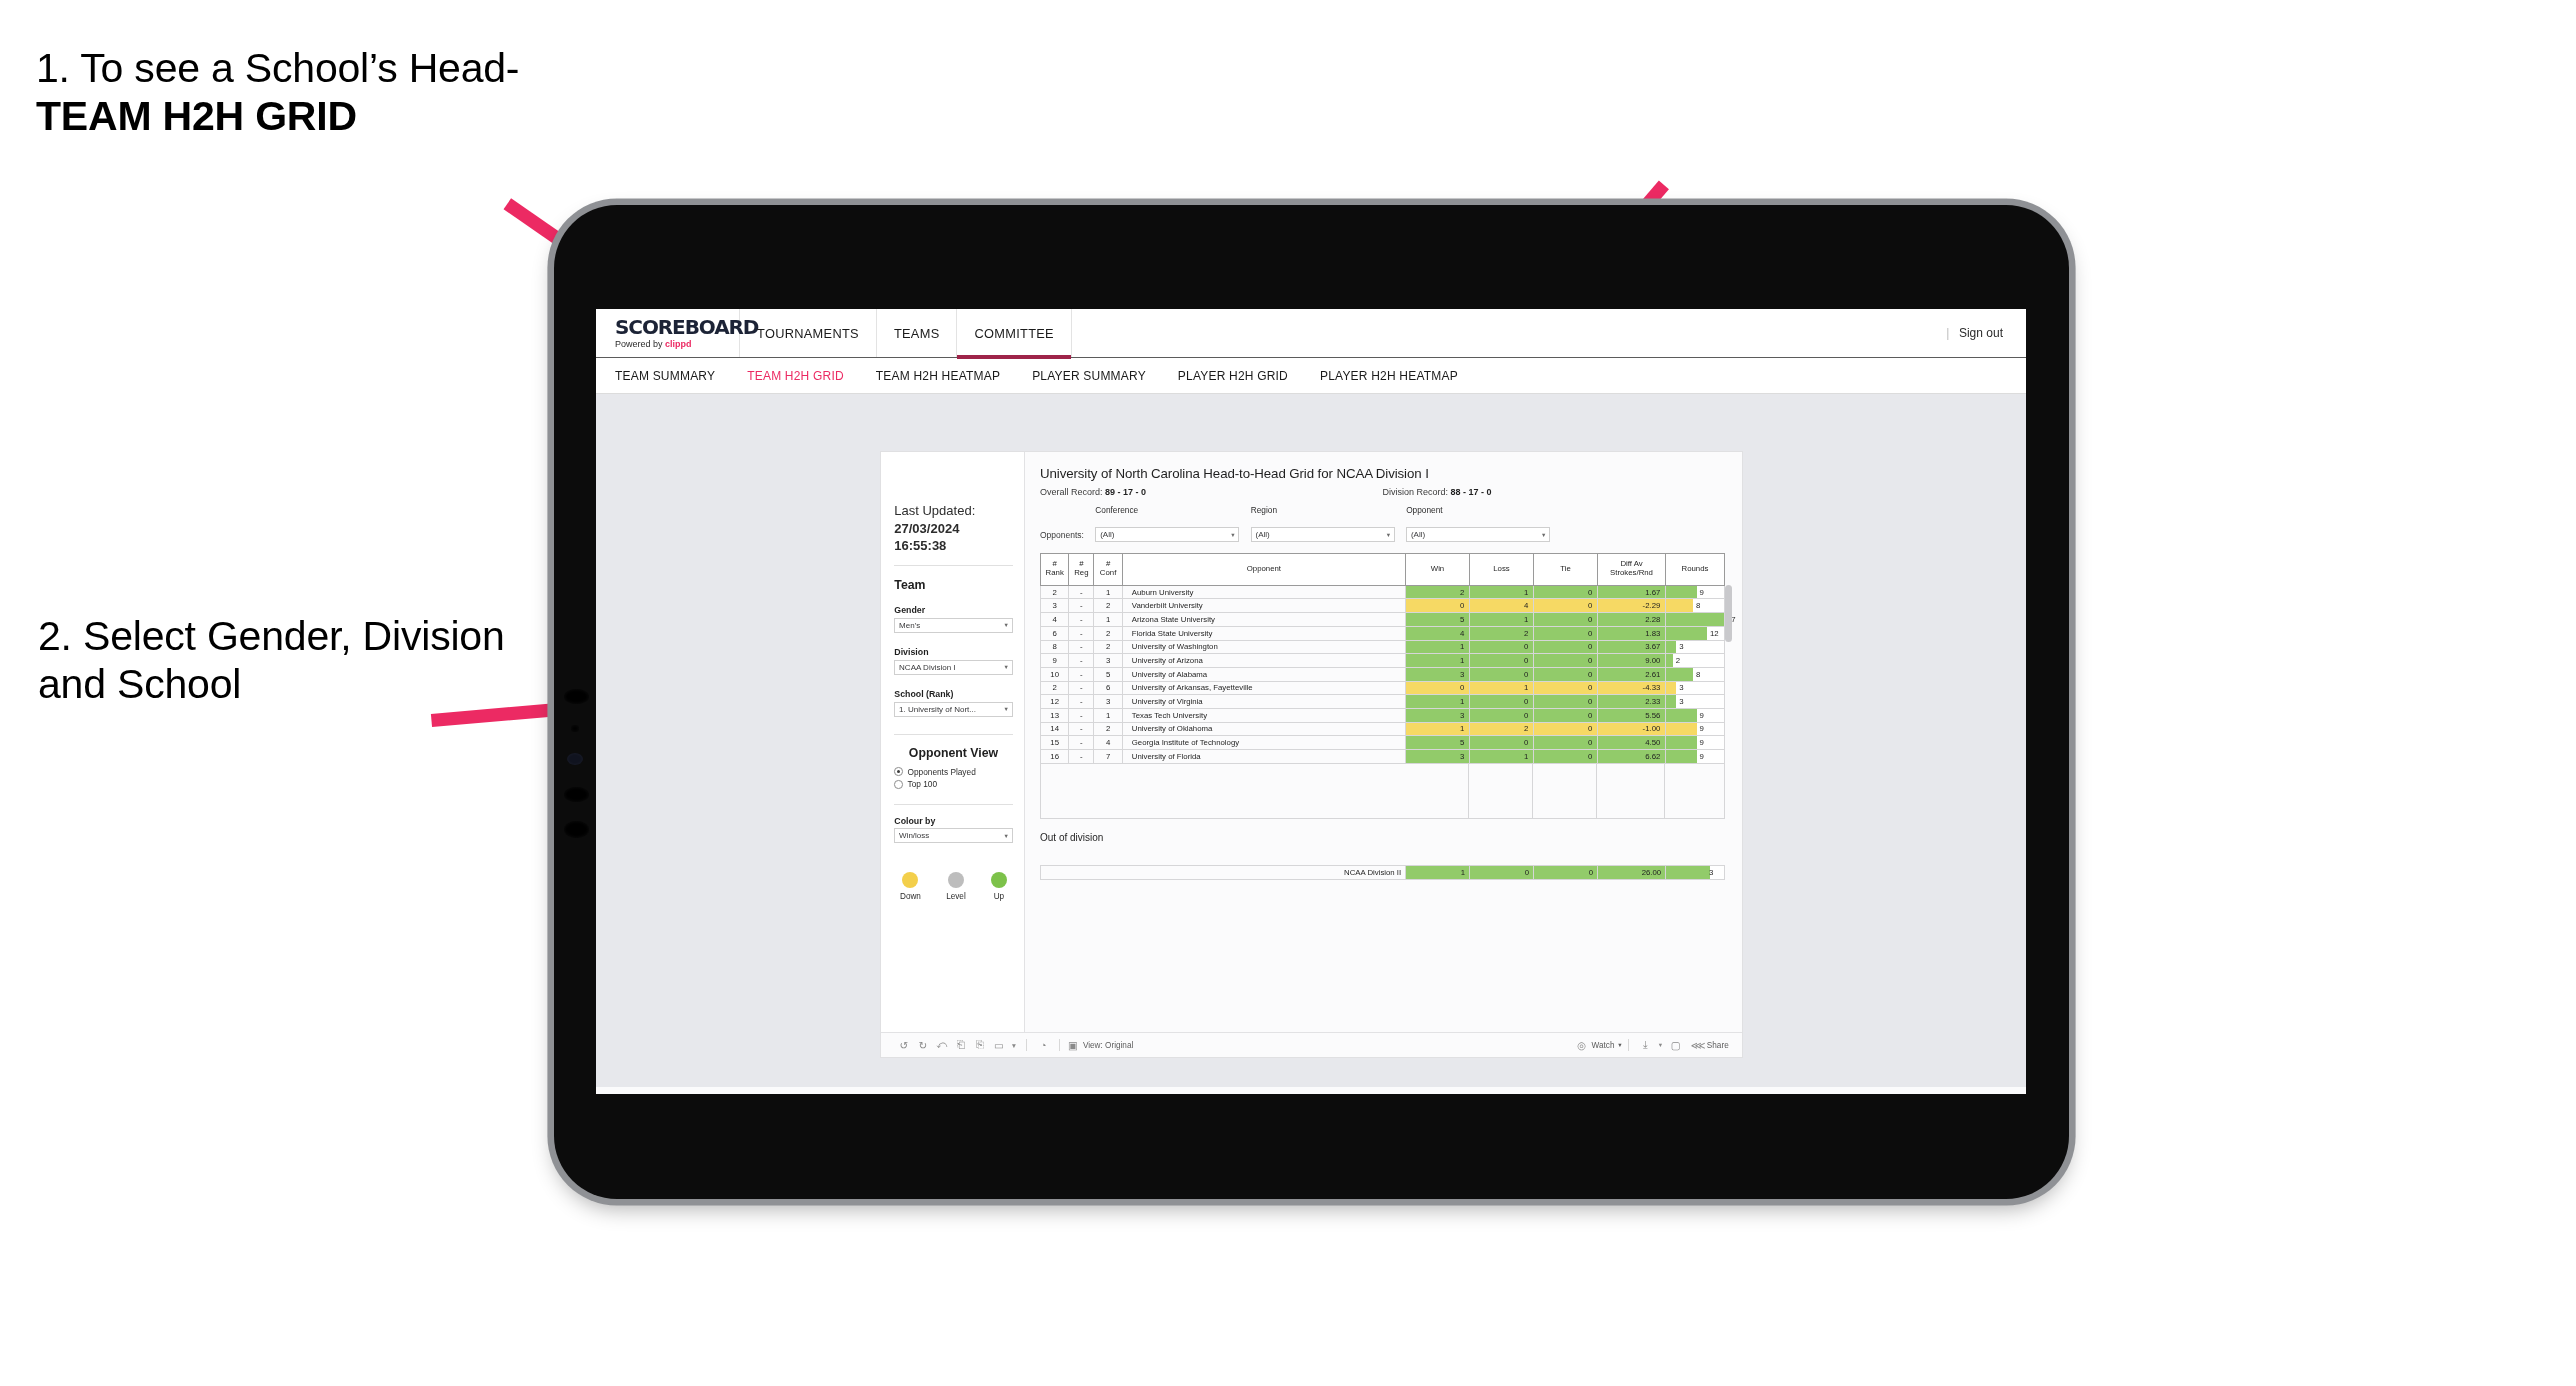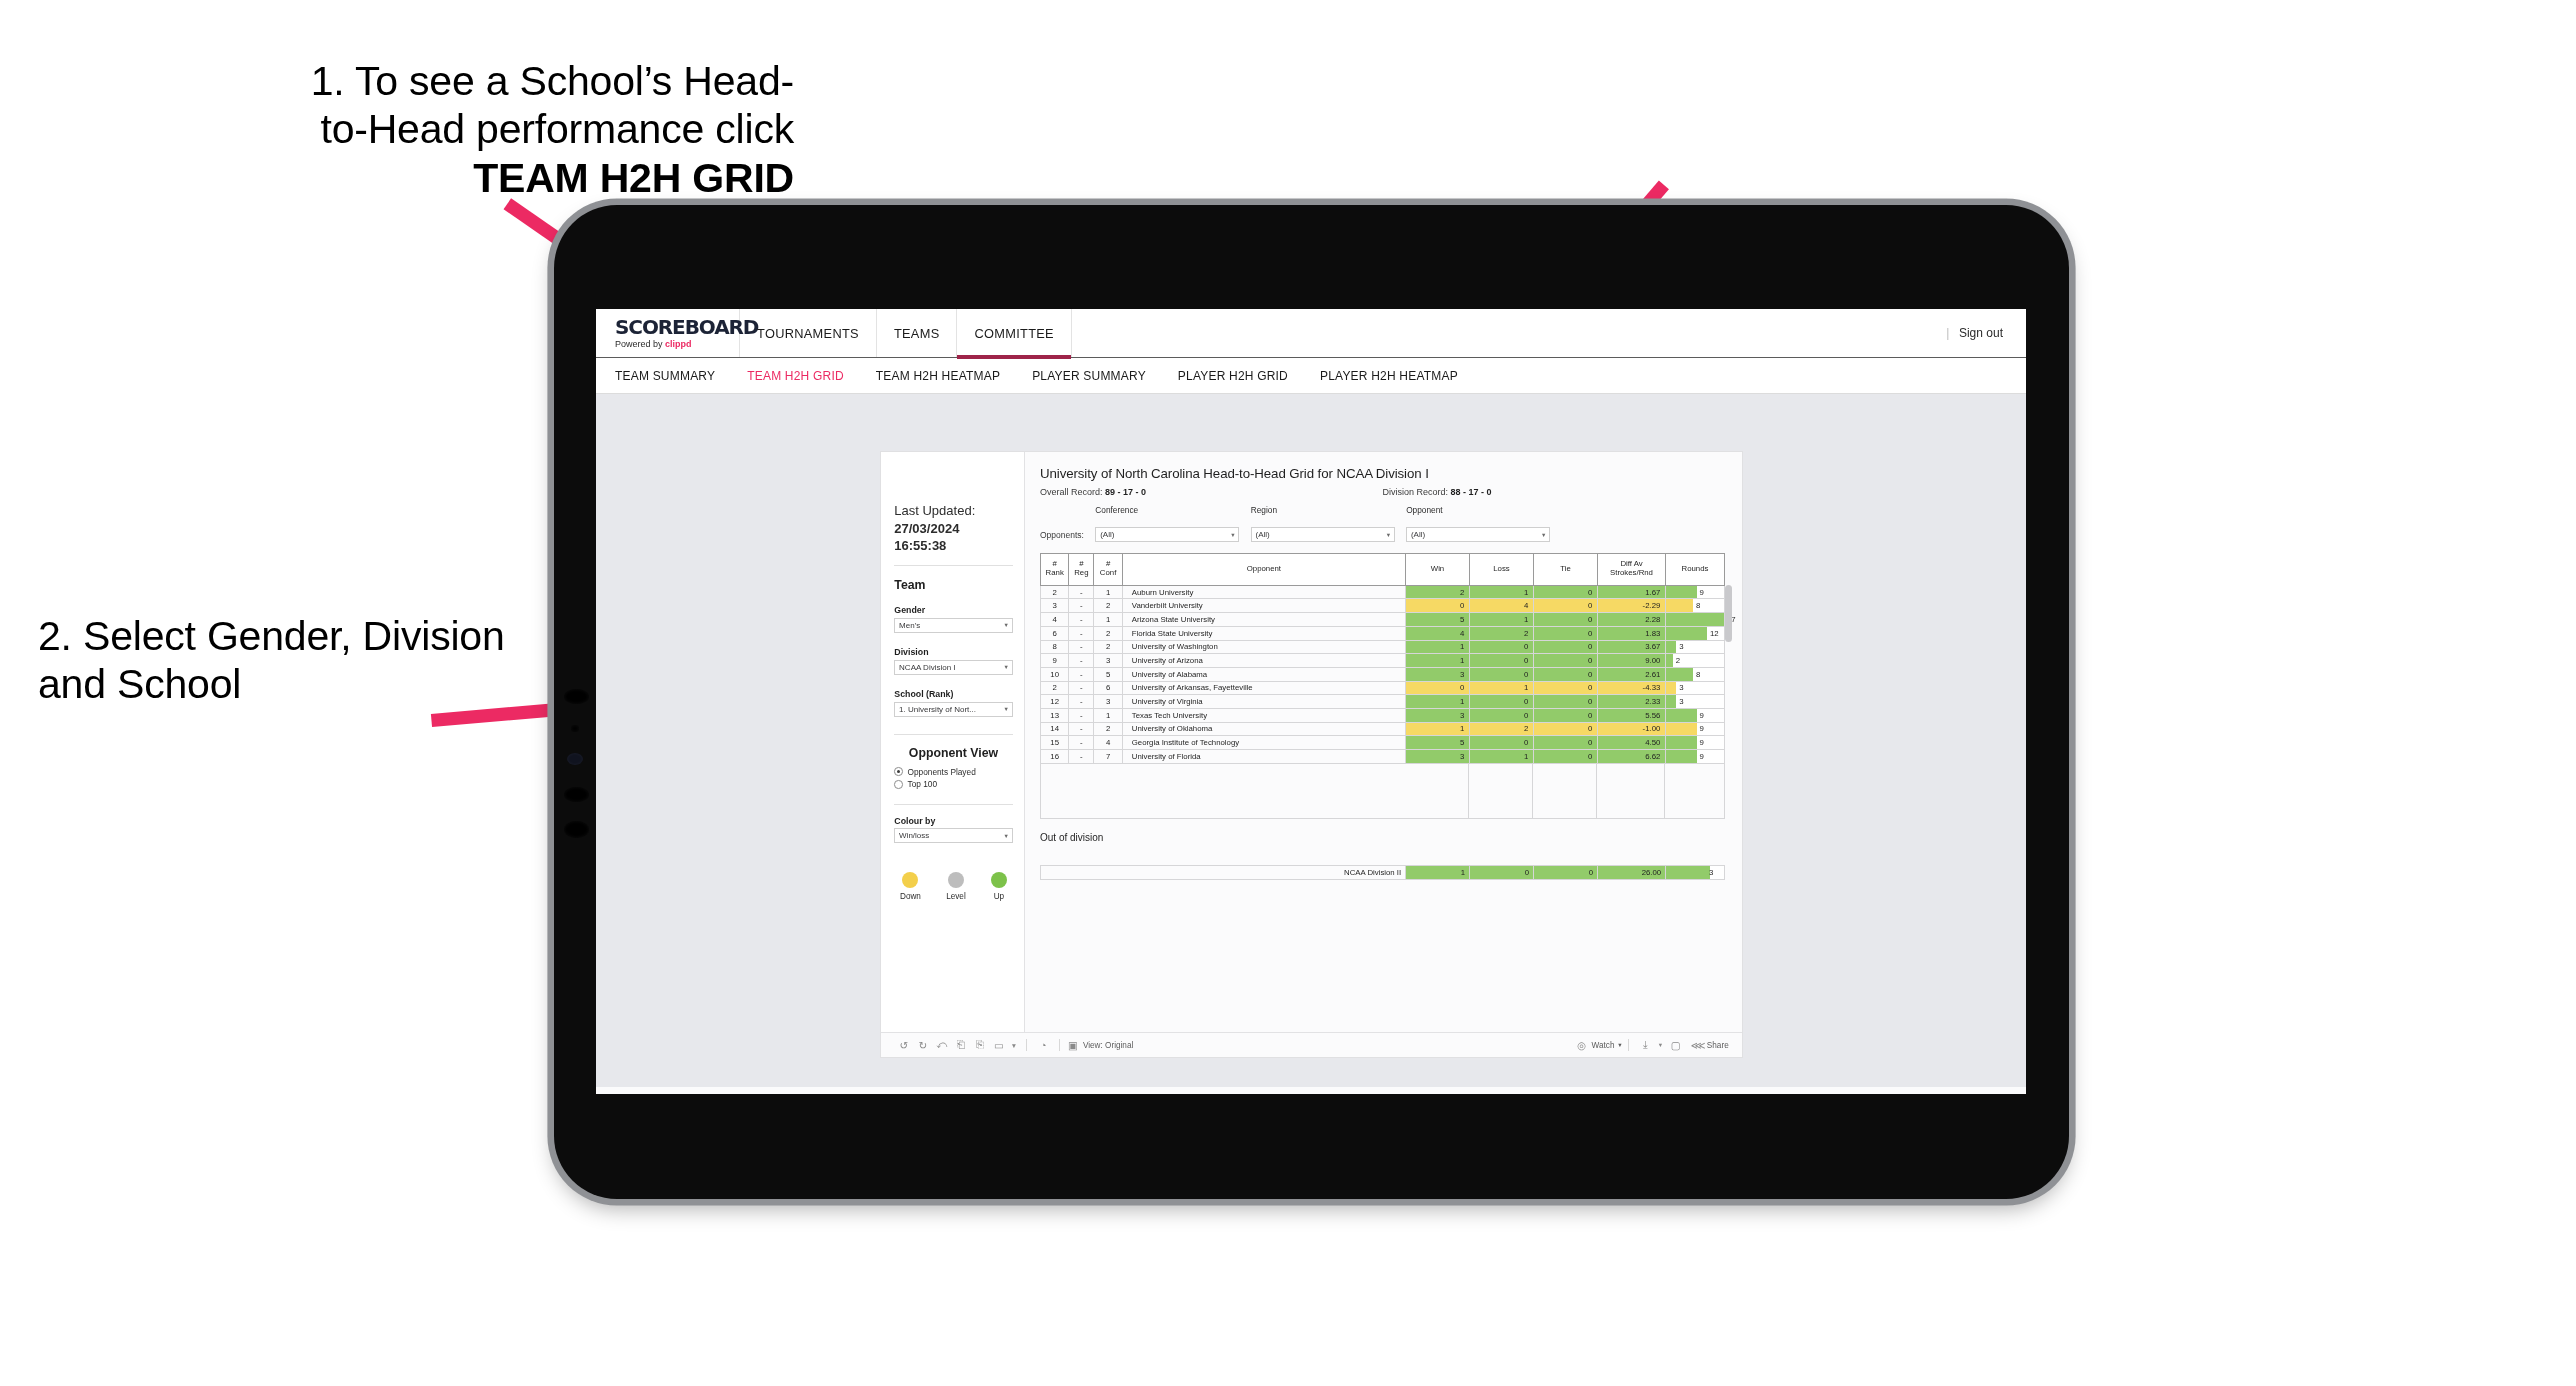--- a/index.html
+++ b/index.html
@@ -14,21 +14,21 @@
   
   .anno {
     position: absolute;
     color: #000;
     font-size: 41px;
     line-height: 1.18;
     letter-spacing: -0.2px;
     font-family: "Liberation Sans", sans-serif;
   }
   .anno .bold { font-weight: bold; }
-  #anno1 { left: 36px; top: 57px; width: 758px; text-align: right; }
+  #anno1 { left: 36px; top: 44px; width: 758px; }
   #anno2 { left: 38px; top: 612px; width: 531px; }
   #anno3 { left: 1339px; top: 26.5px; width: 758px; }
 
   .arrow-svg { position: absolute; overflow: visible; pointer-events: none; }
 
   
   #tablet {
     position: absolute;
     left: 554px; top: 205px;
     width: 1515px; height: 994px;
@@ -191,21 +191,20 @@
   .tb-txt { display: flex; align-items: center; gap: 3.8px; cursor: pointer; }
   #tb-right { margin-left: auto; display: flex; align-items: center; }
 </style>
 </head>
 <body>
 
 <div id="stage">
 
   <div class="anno" id="anno1">
     <div>1. To see a School’s Head-</div>
-    <div>to-Head performance click</div>
     <div class="bold">TEAM H2H GRID</div>
   </div>
 
   <div class="anno" id="anno2">2. Select Gender, Division and School</div>
 
 
   <svg class="arrow-svg" id="arrow1" style="left:0;top:0;width:2576px;height:1386px" viewBox="0 0 2717 1462" width="2576" height="1386">
     <defs>
       <marker id="ah1" markerWidth="5" markerHeight="5" refX="1.5" refY="2.5" orient="auto">
         <path d="M0,0 L5,2.5 L0,5 z" fill="#ec2a63"></path>

